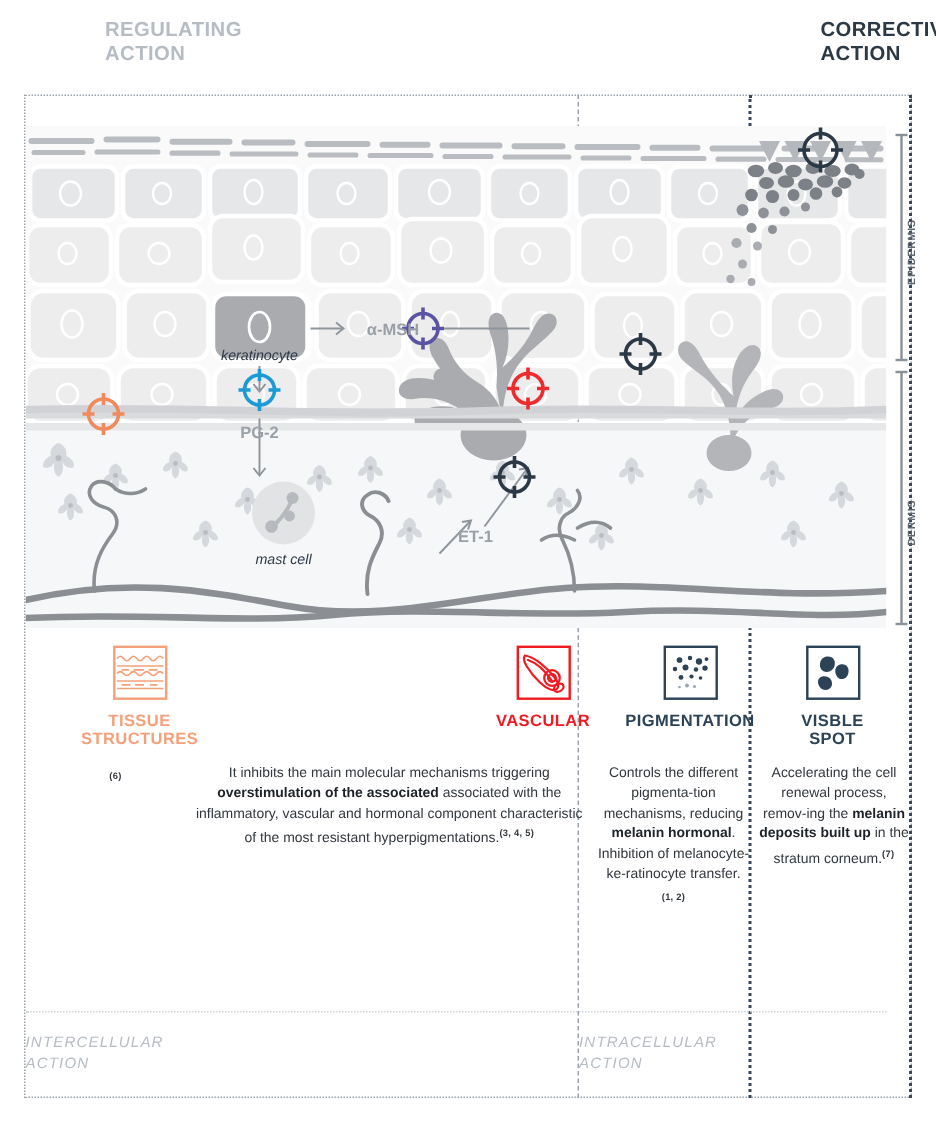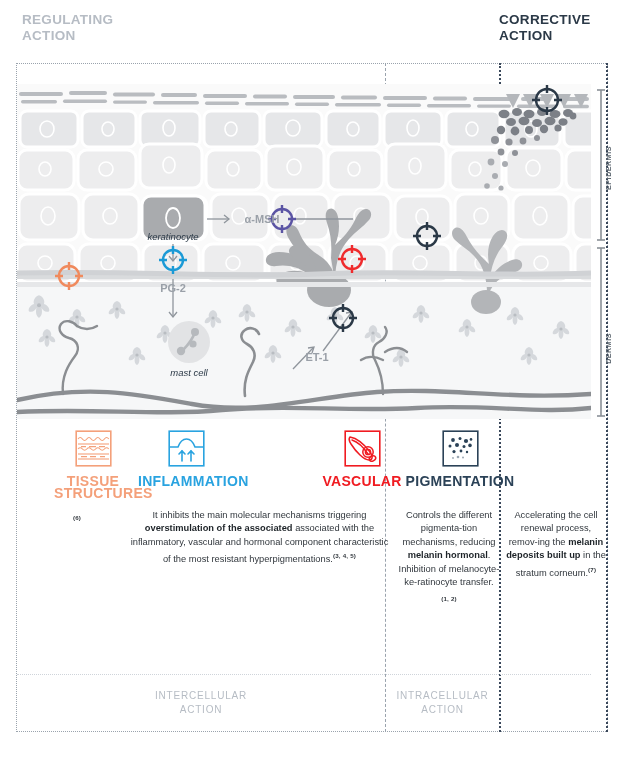--- a/index.html
+++ b/index.html
@@ -2,21 +2,21 @@
 <html><head>
 <meta charset="utf-8">
 <style>
   html,body{margin:0;padding:0;background:#ffffff;}
   body{width:624px;height:758px;position:relative;
        font-family:"Liberation Sans","DejaVu Sans",sans-serif;
        -webkit-font-smoothing:antialiased;}
 
   
   .hdr{position:absolute;font-size:13.5px;font-weight:bold;letter-spacing:.3px;
-       line-height:16px;text-transform:uppercase;}
+       line-height:16px;text-transform:uppercase;margin-left:48px;}
   #hdr-left{left:22px;top:12px;color:#b6bcc4;}
   #hdr-right{left:499px;top:12px;color:#2b3947;}
 
   
   #frame{position:absolute;left:16px;top:63px;width:592px;height:669px;
          border:1px dotted #9aa3ad;box-sizing:border-box;}
 
   
   #div-dash{position:absolute;left:385px;top:63px;width:0;height:669px;
             border-left:1px dashed #9aa3ad;}
@@ -34,31 +34,31 @@
   .sclabel{position:absolute;font-size:7px;font-weight:bold;letter-spacing:.6px;
            color:#5d6770;writing-mode:vertical-rl;text-orientation:mixed;
            transform:rotate(180deg);}
   #sc-epi{left:9px;top:58px;}
   #sc-der{left:9px;top:245px;}
 
   
   #band{position:absolute;left:17px;top:424px;width:574px;height:250px;}
   .icon-cell{position:absolute;text-align:center;}
   .ico-box{width:37px;height:37px;margin:0 auto;box-sizing:border-box;}
-  .ico-label{margin-top:8px;font-size:14px;font-weight:bold;letter-spacing:.3px;
+  .ico-label{margin-top:8px;font-size:11px;font-weight:bold;letter-spacing:.3px;
              line-height:12px;text-transform:uppercase;}
 
   .para{position:absolute;font-size:9.3px;line-height:13.4px;color:#31373d;
         text-align:center;font-family:"Liberation Sans","DejaVu Sans",sans-serif;}
   .para b{font-weight:bold;color:#1d2328;}
   .ref{font-size:6.2px;font-weight:bold;vertical-align:super;letter-spacing:.2px;}
 
   
   .foot{position:absolute;font-size:10px;line-height:14px;letter-spacing:.8px;
-        color:#b6bcc4;text-align:center;}
+        color:#b6bcc4;font-style:italic;}
   #foot-inter{left:17px;top:689px;width:368px;}
   #foot-intra{left:386px;top:689px;width:113px;}
 
   
   #sep{position:absolute;left:17px;top:674px;width:574px;height:0;
        border-top:1px dotted #cfd4da;}
 </style>
 </head>
 <body>
 
@@ -467,37 +467,20 @@
           <path d="M6,26.6 h6 M15,26.6 h6 M25,26.6 h5"></path>
         </g>
       </svg>
     </div>
     <div class="ico-label" style="color:#f4a07a;">
       <div>TISSUE</div>
       <div>STRUCTURES</div>
     </div>
   </div>
 
-  <div class="icon-cell" style="left:121px;top:6px;width:96px;">
-    <div class="ico-box">
-      <svg width="37" height="37" viewBox="0 0 37 37">
-        <rect x="1.2" y="1.2" width="34.6" height="34.6" fill="none" stroke="#29a3e0" stroke-width="1.6"></rect>
-        <path d="M2,17 h8 q3,-8 8.5,-8 q5.5,0 8.5,8 h8" fill="none" stroke="#29a3e0" stroke-width="1.6"></path>
-        <g stroke="#29a3e0" stroke-width="1.6" fill="none" stroke-linecap="round">
-          <path d="M14,31 L14,21"></path>
-            <path d="M11,24 L14,21 L17,24"></path>
-          <path d="M23,31 L23,21"></path>
-            <path d="M20,24 L23,21 L26,24"></path>
-        </g>
-      </svg>
-    </div>
-    <div class="ico-label" style="color:#29a3e0;">
-      <div>INFLAMMATION</div>
-    </div>
-  </div>
 
 
   <div class="icon-cell" style="left:305px;top:6px;width:80px;">
     <div class="ico-box">
       <svg width="37" height="37" viewBox="0 0 37 37">
         <rect x="1.2" y="1.2" width="34.6" height="34.6" fill="none" stroke="#f01b21" stroke-width="1.6"></rect>
         <g fill="none" stroke="#f01b21" stroke-width="1.5" stroke-linecap="round">
           <path d="M6,7 C12,8 20,14 26,22 C29,26 29,30 25,30 C20,30 12,22 7,14 C5,11 5,8 6,7 Z"></path>
           <path d="M8,10 C14,12 20,18 24,24"></path>
           <circle cx="24" cy="22" r="5.2"></circle>
@@ -533,20 +516,36 @@
             <circle cx="21" cy="27.6" r="1"></circle>
           <circle cx="11" cy="28" r="0.9"></circle>
         </g>
       </svg>
     </div>
     <div class="ico-label" style="color:#2b4257;">
       <div>PIGMENTATION</div>
     </div>
   </div>
 
+  <div class="icon-cell" style="left:503px;top:6px;width:70px;">
+    <div class="ico-box">
+      <svg width="37" height="37" viewBox="0 0 37 37">
+        <rect x="1.2" y="1.2" width="34.6" height="34.6" fill="none" stroke="#2b4257" stroke-width="1.6"></rect>
+        <g fill="#2b4257">
+          <path d="M13,8 C17,7 20,9 19.5,13 C19,17 15,19 12,17.5 C8.5,16 9,9 13,8 Z"></path>
+          <path d="M23,13 C27,12 29.5,15 28.5,19 C27.5,23 23,24 21,21 C19,18 19.5,14 23,13 Z"></path>
+          <path d="M11,21 C15,20 18.5,23 17.5,27 C16.5,30.5 11.5,31 9.5,28 C7.5,25 8,22 11,21 Z"></path>
+        </g>
+      </svg>
+    </div>
+    <div class="ico-label" style="color:#2b4257;">
+      <div>VISBLE</div>
+      <div>SPOT</div>
+    </div>
+  </div>
 
   <div class="para" style="left:5px;top:85px;width:110px;">
     <div class="ref" style="margin-top:2px;">(6)</div>
   </div>
 
   <div class="para" style="left:110px;top:85px;width:265px;">
     <span>It inhibits the main molecular mechanisms triggering <b>overstimulation of the associated</b> associated with the inflammatory, vascular and hormonal component characteristic of the most resistant hyperpigmentations.</span><span class="ref">(3, 4, 5)</span>
   </div>
 
   <div class="para" style="left:376px;top:85px;width:112px;">

